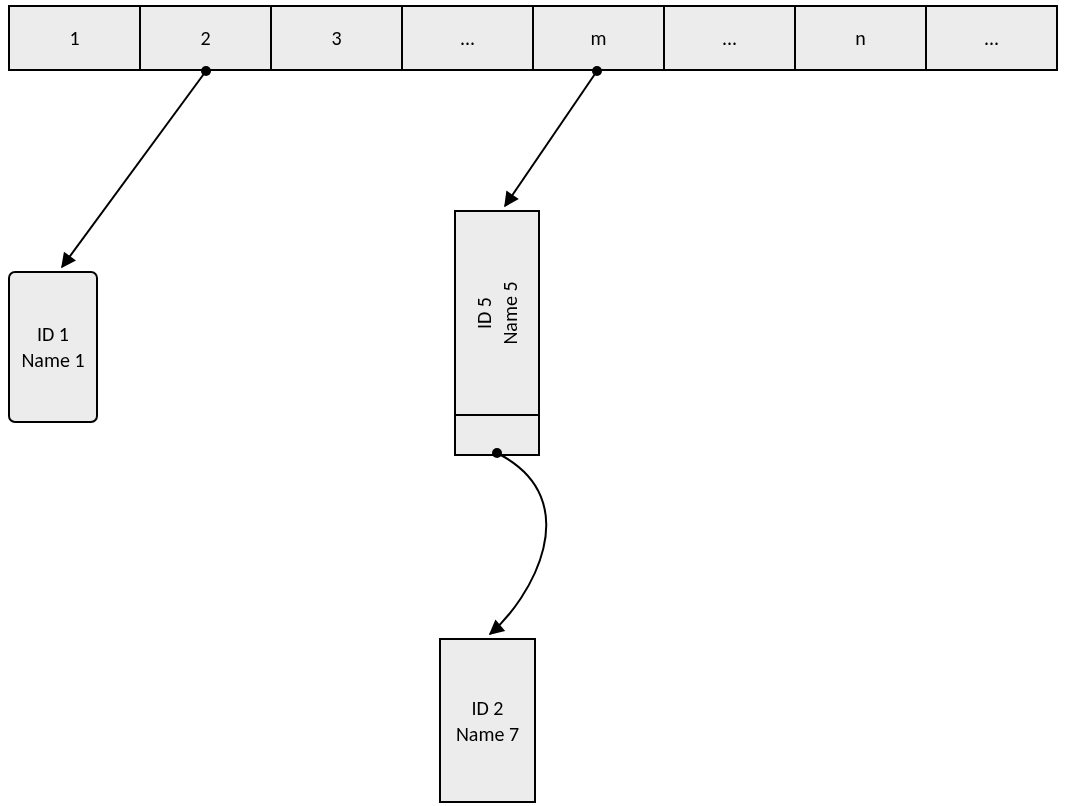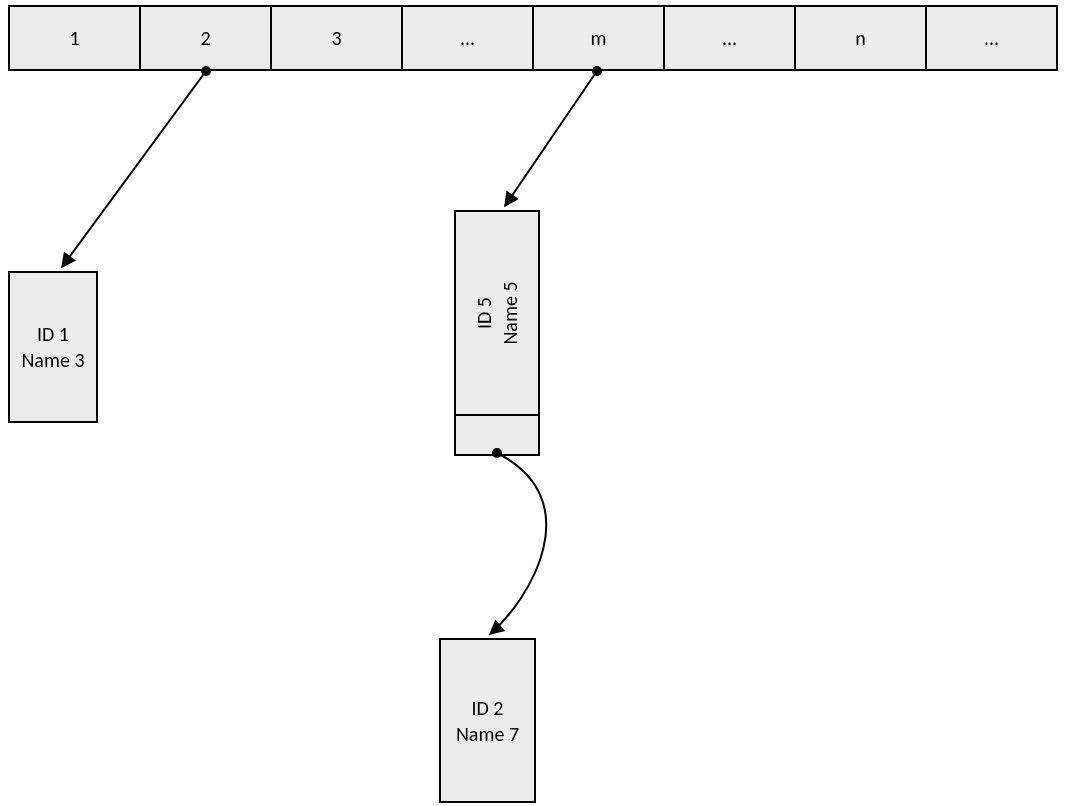--- a/index.html
+++ b/index.html
@@ -94,23 +94,23 @@
       <span>...</span>
     </div>
   <div class="cell">
       <span>n</span>
     </div>
   <div class="cell">
       <span>...</span>
     </div>
 </div>
 
-<div class="node" style="left:8px;top:271px;width:90px;height:152px;">
+<div class="node" style="left:8px;top:271px;width:90px;height:152px;border-radius:7px;">
   <span>ID 1</span>
-  <span>Name 3</span>
+  <span>Name 1</span>
 </div>
 
 <div class="rotnode" style="left:454px;top:210px;width:86px;height:206px;">
   <div class="inner">
     <span>ID 5</span><br>
     <span>Name 5</span>
   </div>
 </div>
 
 <div class="linkbox" style="left:454px;top:414px;width:86px;height:42px;"></div>

